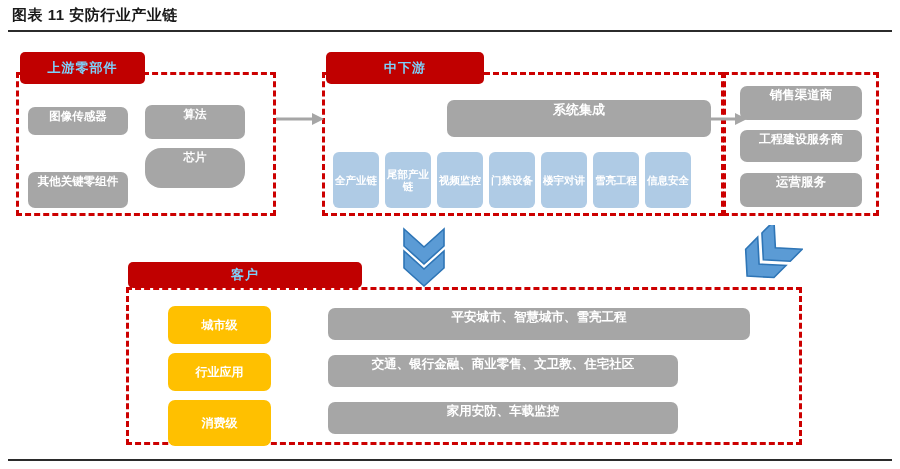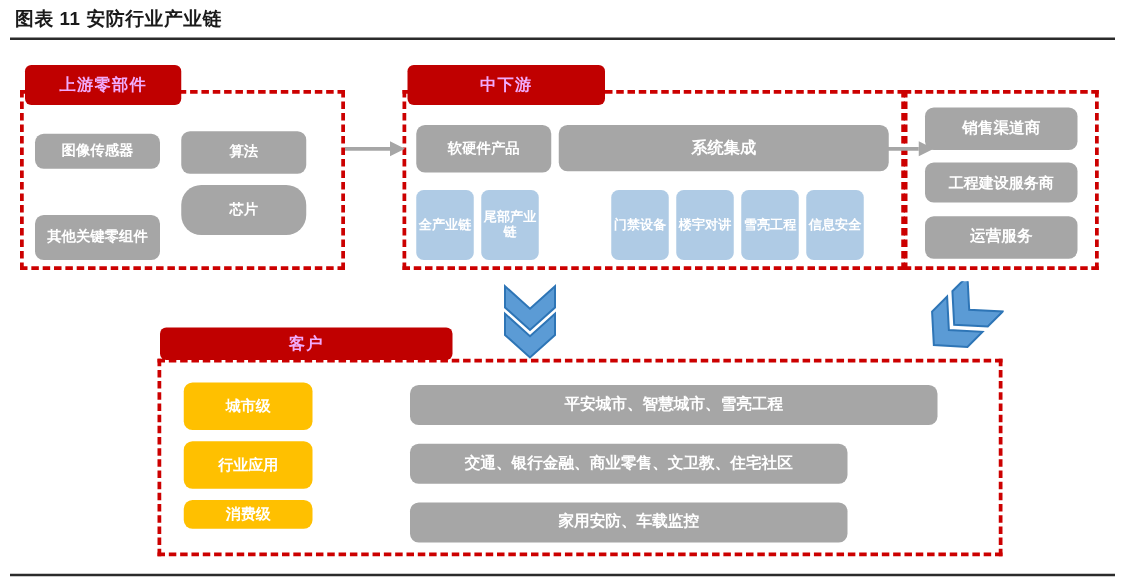--- a/index.html
+++ b/index.html
@@ -51,40 +51,40 @@
     position: absolute;
     border: 3px dashed #CC0000;
     box-sizing: border-box;
     background: transparent;
   }
 
   
   .sec-head {
     position: absolute;
     background: #C00000;
-    color: #f0abfc;
+    color: #7dd3fc;
     border-radius: 5px;
     display: flex;
     align-items: center;
     justify-content: center;
     font-size: 13px;
     font-weight: bold;
     letter-spacing: 1px;
     box-sizing: border-box;
     z-index: 5;
   }
 
   
   .gbox {
     position: absolute;
     background: #A6A6A6;
     color: #ffffff;
     border-radius: 7px;
     display: flex;
-    align-items: center;
+    align-items: flex-start;
     justify-content: center;
     text-align: center;
     font-size: 11.5px;
     font-weight: bold;
     line-height: 1.25;
     box-sizing: border-box;
     padding: 2px 4px;
     z-index: 3;
   }
 
@@ -113,20 +113,21 @@
     color: #ffffff;
     border-radius: 7px;
     display: flex;
     align-items: center;
     justify-content: center;
     text-align: center;
     font-size: 12px;
     font-weight: bold;
     box-sizing: border-box;
     z-index: 3;
+    margin-left: 21px;
   }
 
   
   .garrow {
     position: absolute;
     height: 14px;
     z-index: 4;
   }
   .garrow svg { display: block; }
 
@@ -172,32 +173,32 @@
       <polygon points="36,1 48,7 36,13" fill="#A6A6A6"></polygon>
     </svg>
   </div>
 
   <div class="frame" style="left:322px; top:72px; width:402px; height:144px;"></div>
 
   <div class="sec-head" style="left:326px; top:52px; width:158px; height:32px;">
     <span>中下游</span>
   </div>
 
-  <div class="gbox" style="left:333px; top:100px; width:108px; height:38px;">
-    <span>软硬件产品</span>
-  </div>
   <div class="gbox" style="left:447px; top:100px; width:264px; height:37px; font-size:13px;">
     <span>系统集成</span>
   </div>
 
   <div class="bbox" style="left:333px; top:152px; width:46px; height:56px;">
     <span>全产业链</span>
   </div>
   <div class="bbox" style="left:385px; top:152px; width:46px; height:56px;">
     <span>尾部产业链</span>
+  </div>
+  <div class="bbox" style="left:437px; top:152px; width:46px; height:56px;">
+    <span>视频监控</span>
   </div>
   <div class="bbox" style="left:489px; top:152px; width:46px; height:56px;">
     <span>门禁设备</span>
   </div>
   <div class="bbox" style="left:541px; top:152px; width:46px; height:56px;">
     <span>楼宇对讲</span>
   </div>
   <div class="bbox" style="left:593px; top:152px; width:46px; height:56px;">
     <span>雪亮工程</span>
   </div>
@@ -245,21 +246,21 @@
   <div class="sec-head" style="left:128px; top:262px; width:234px; height:26px;">
     <span>客户</span>
   </div>
 
   <div class="ybox" style="left:147px; top:306px; width:103px; height:38px;">
     <span>城市级</span>
   </div>
   <div class="ybox" style="left:147px; top:353px; width:103px; height:38px;">
     <span>行业应用</span>
   </div>
-  <div class="ybox" style="left:147px; top:400px; width:103px; height:23px;">
+  <div class="ybox" style="left:147px; top:400px; width:103px; height:46px;">
     <span>消费级</span>
   </div>
 
   <div class="gbox" style="left:328px; top:308px; width:422px; height:32px; font-size:12.5px;">
     <span>平安城市、智慧城市、雪亮工程</span>
   </div>
   <div class="gbox" style="left:328px; top:355px; width:350px; height:32px; font-size:12.5px;">
     <span>交通、银行金融、商业零售、文卫教、住宅社区</span>
   </div>
   <div class="gbox" style="left:328px; top:402px; width:350px; height:32px; font-size:12.5px;">

